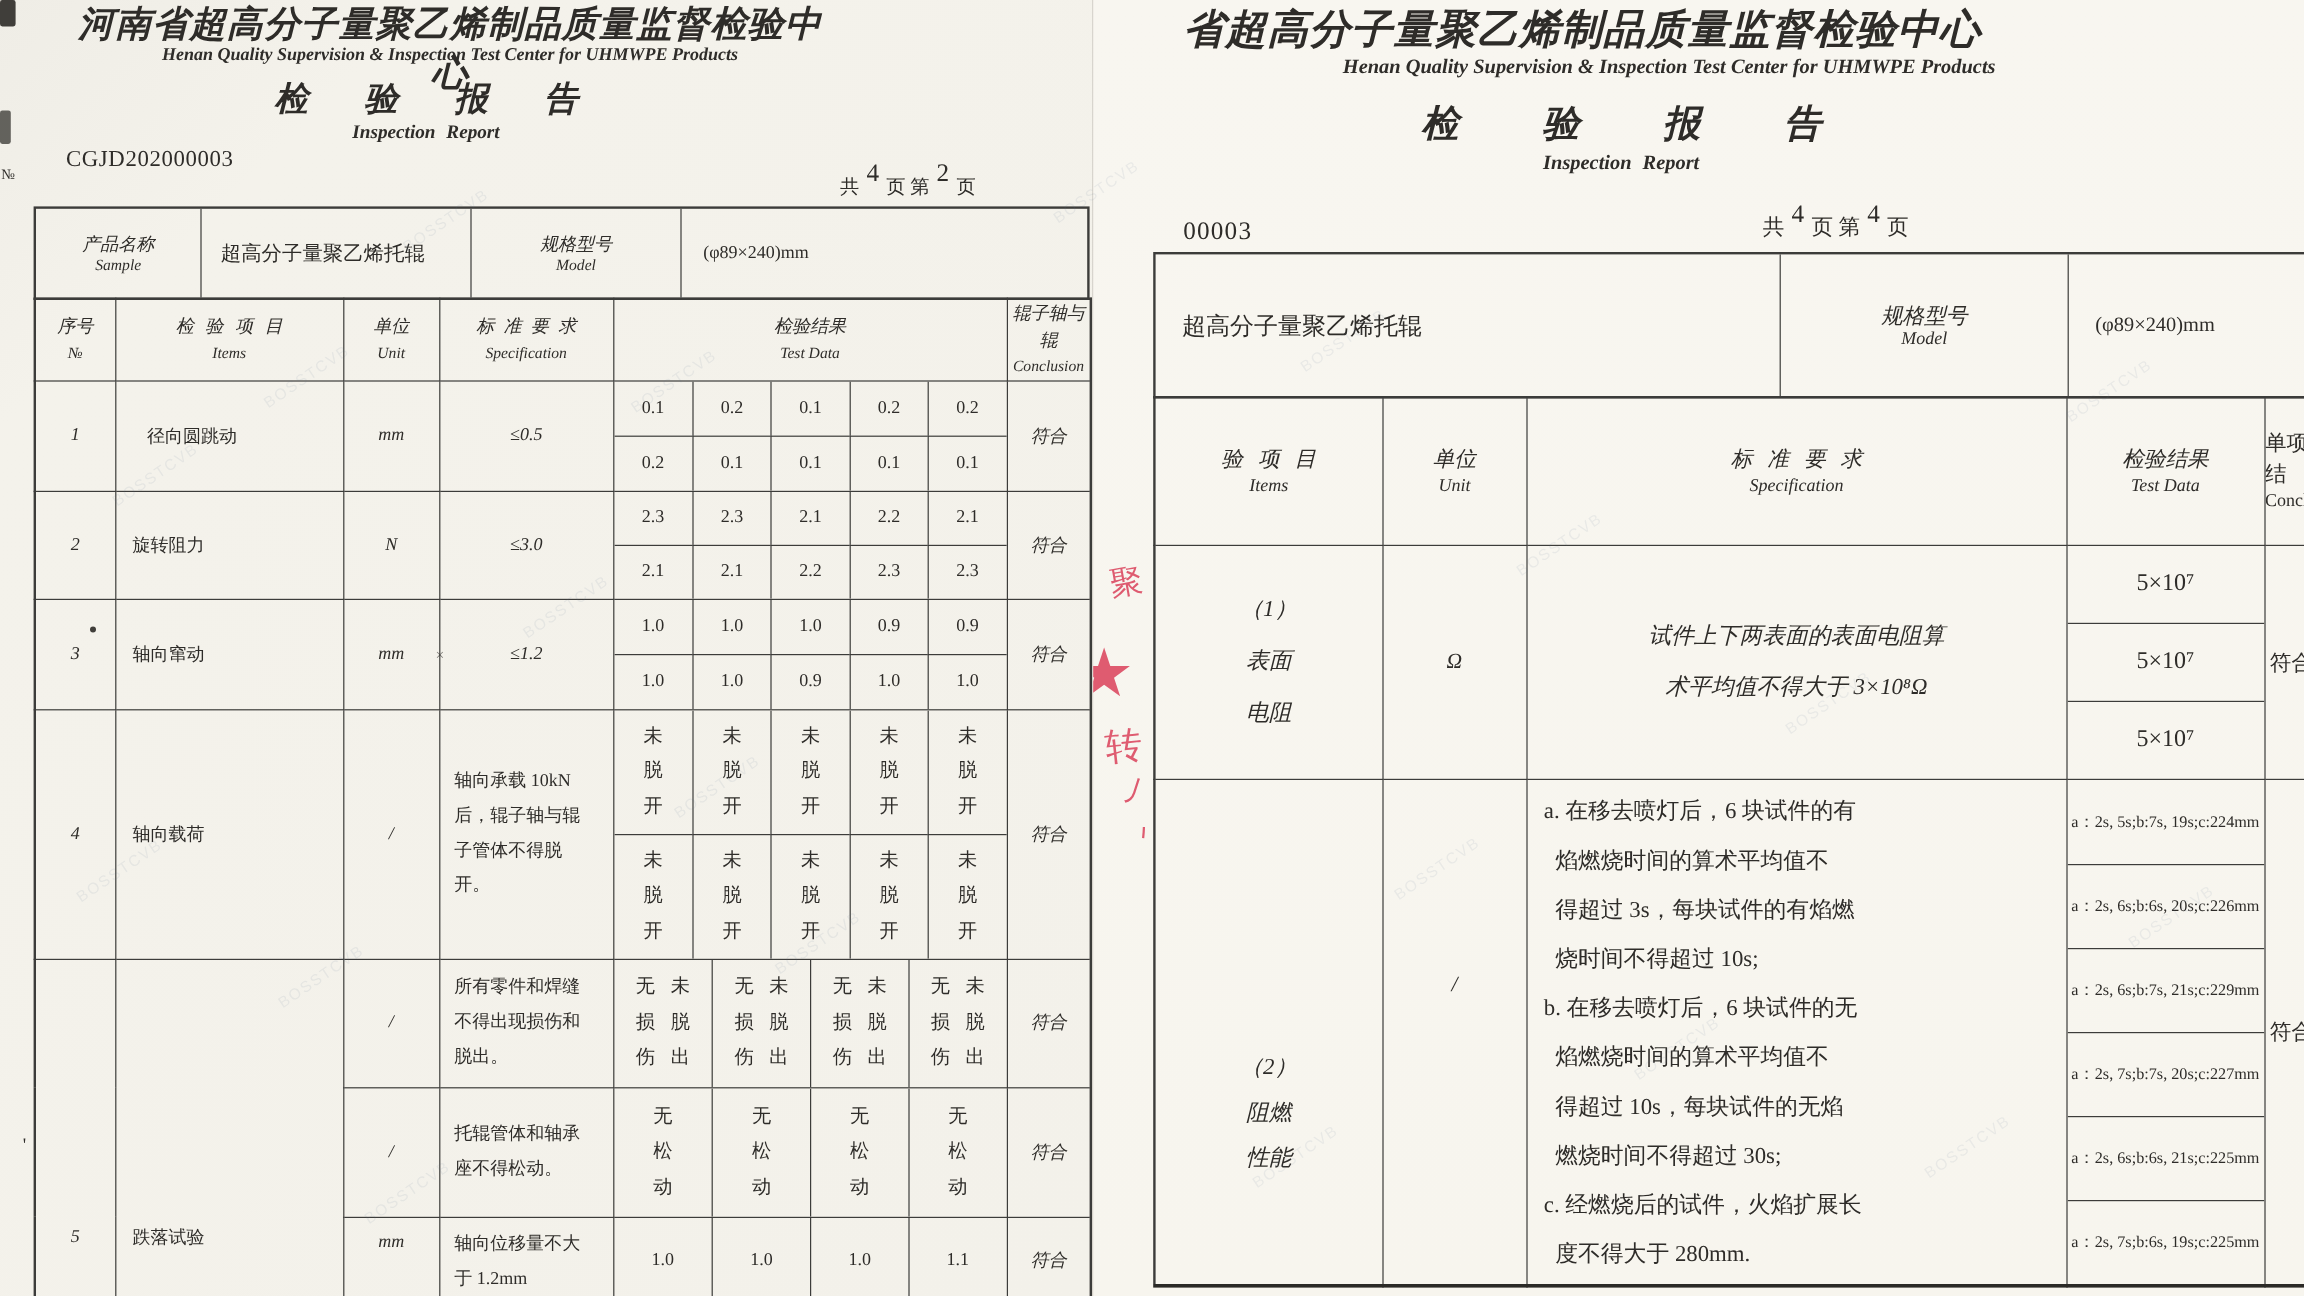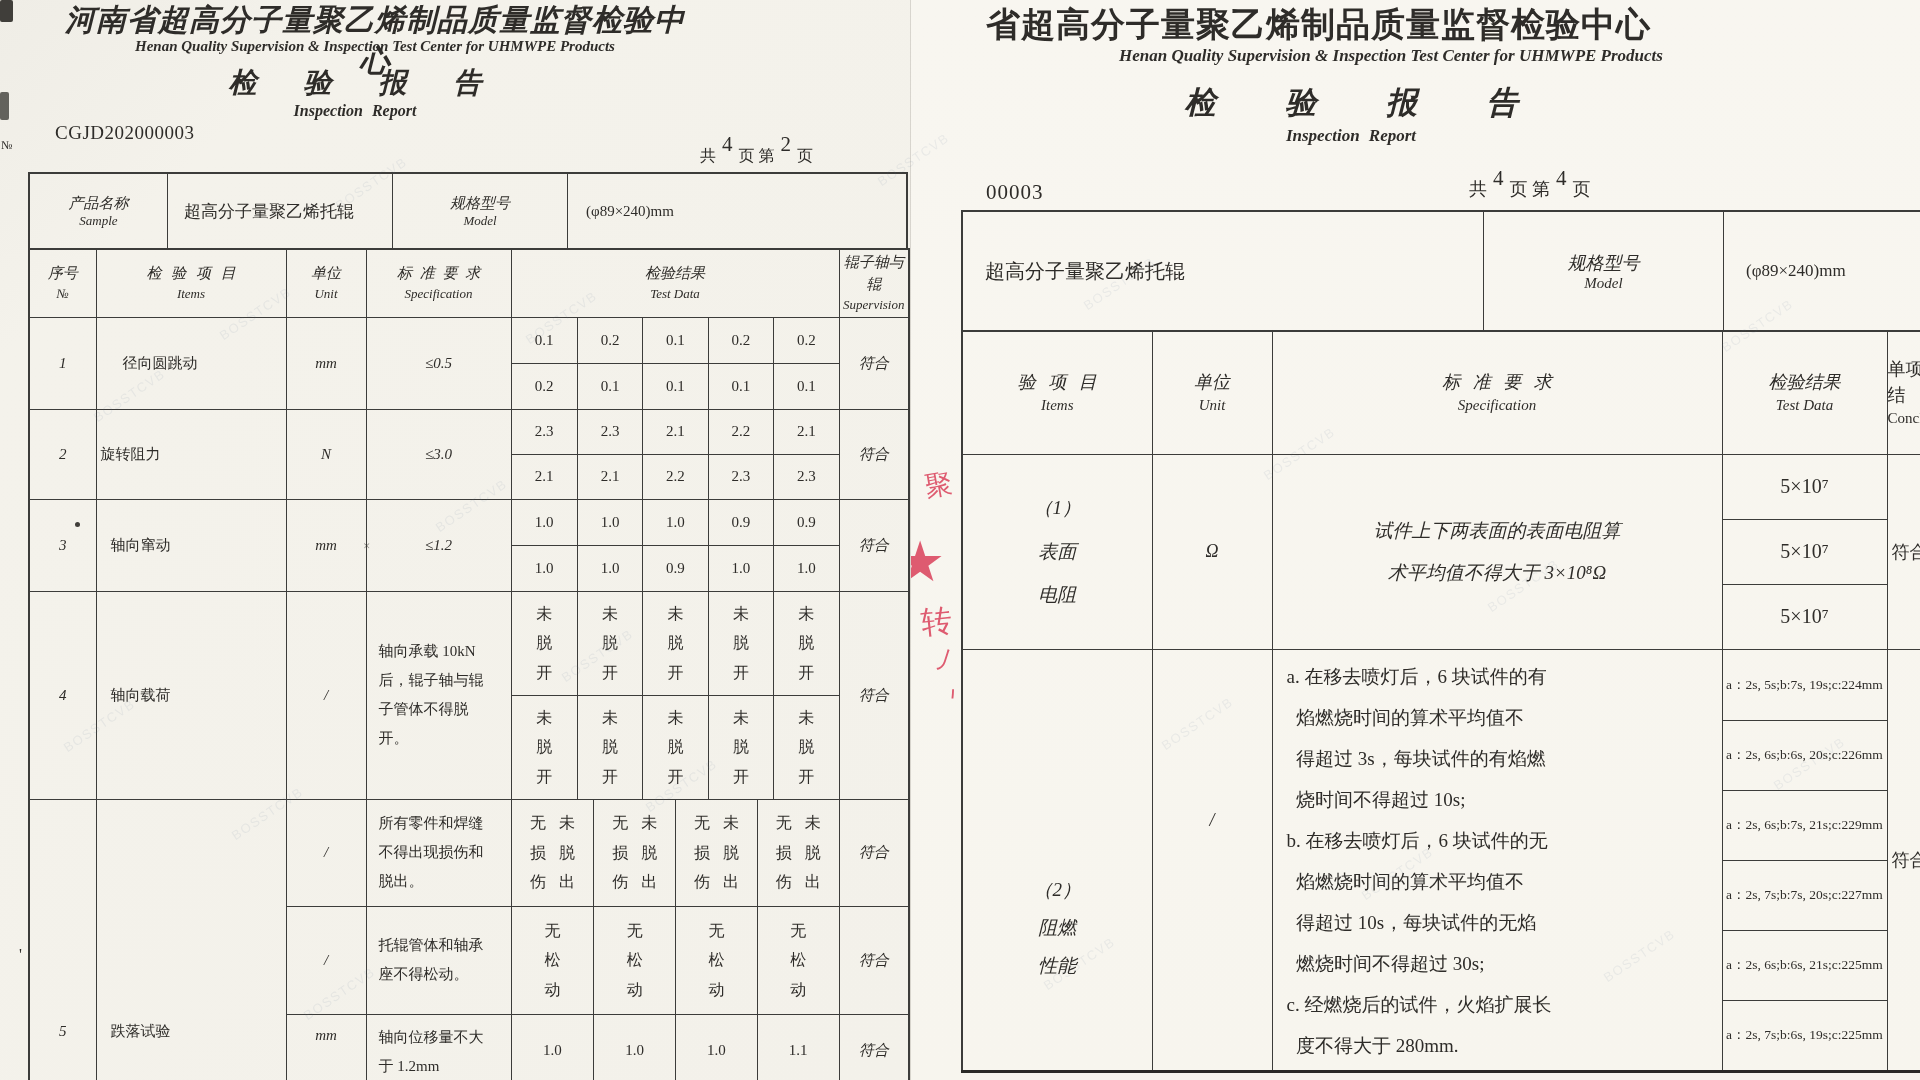--- a/index.html
+++ b/index.html
@@ -118,21 +118,21 @@
       <td class="ctr hdr2">
         <div class="cn15" style="word-spacing:4px">标 准 要 求</div>
         <div class="en13">Specification</div>
           </td>
       <td class="ctr hdr2">
         <div class="cn15">检验结果</div>
         <div class="en13">Test Data</div>
           </td>
       <td class="ctr hdr2">
         <div class="cn15">辊子轴与辊</div>
-        <div class="en13">Supervision</div>
+        <div class="en13">Conclusion</div>
           </td>
     </tr>
 
     <tr style="height:92px">
       <td class="ctr">1</td>
       <td style="padding-left:26px">径向圆跳动</td>
       <td class="ctr">mm</td>
       <td class="ctr">≤0.5</td>
       <td style="padding:0;height:92px">
         <div class="dgrid g5x2">
@@ -145,21 +145,21 @@
               <div>0.1</div>
               <div>0.1</div>
               <div>0.1</div>
               <div>0.1</div>
         </div>
       </td>
       <td class="ctr">符合</td>
     </tr>
     <tr style="height:90px">
       <td class="ctr">2</td>
-      <td style="padding-left:4px">旋转阻力</td>
+      <td style="padding-left:14px">旋转阻力</td>
       <td class="ctr">N</td>
       <td class="ctr">≤3.0</td>
       <td style="padding:0;height:90px">
         <div class="dgrid g5x2">
           <div>2.3</div>
               <div>2.3</div>
               <div>2.1</div>
               <div>2.2</div>
               <div>2.1</div>
           <div>2.1</div>
@@ -324,21 +324,21 @@
 
   <div class="smudge" style="left:0;top:0;width:13px;height:22px;"></div>
   <div class="smudge" style="left:0;top:92px;width:9px;height:28px;opacity:.8;"></div>
   <div class="smudge" style="left:75px;top:522px;width:5px;height:5px;border-radius:50%;"></div>
   <div class="abs" style="left:19px;top:946px;font-size:16px;">'</div>
   <div class="abs" style="left:363px;top:538px;font-size:13px;opacity:.6;">×</div>
 </div>
 
 <div class="page page-right">
 
-  <div class="abs t-cn" style="left:75px;top:2px;width:800px;font-size:34px;">省超高分子量聚乙烯制品质量监督检验中心</div>
+  <div class="abs t-cn" style="left:75px;top:2px;width:800px;font-size:34px;font-style:italic;">省超高分子量聚乙烯制品质量监督检验中心</div>
   <div class="abs ctr t-en" style="left:0;top:46px;width:960px;font-size:17px;">Henan Quality Supervision &amp; Inspection Test Center for  UHMWPE Products</div>
   <div class="abs ctr rpt-cn" style="left:140px;top:82px;width:600px;font-size:31px;word-spacing:62px;">检 验 报 告</div>
   <div class="abs ctr rpt-en" style="left:140px;top:126px;width:600px;font-size:17px;">Inspection Report</div>
 
   <div class="abs" style="left:75px;top:180px;font-size:21px;letter-spacing:1px;">00003</div>
 
   <div class="abs pager" style="left:558px;top:176px;font-size:18px;">
     <span>共</span><span class="dig">4</span><span>页 第</span><span class="dig">4</span><span>页</span>
   </div>
 

